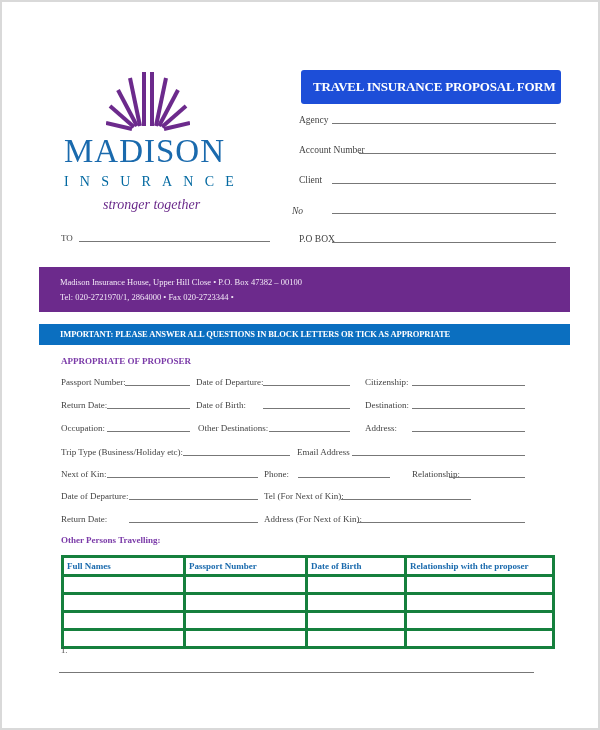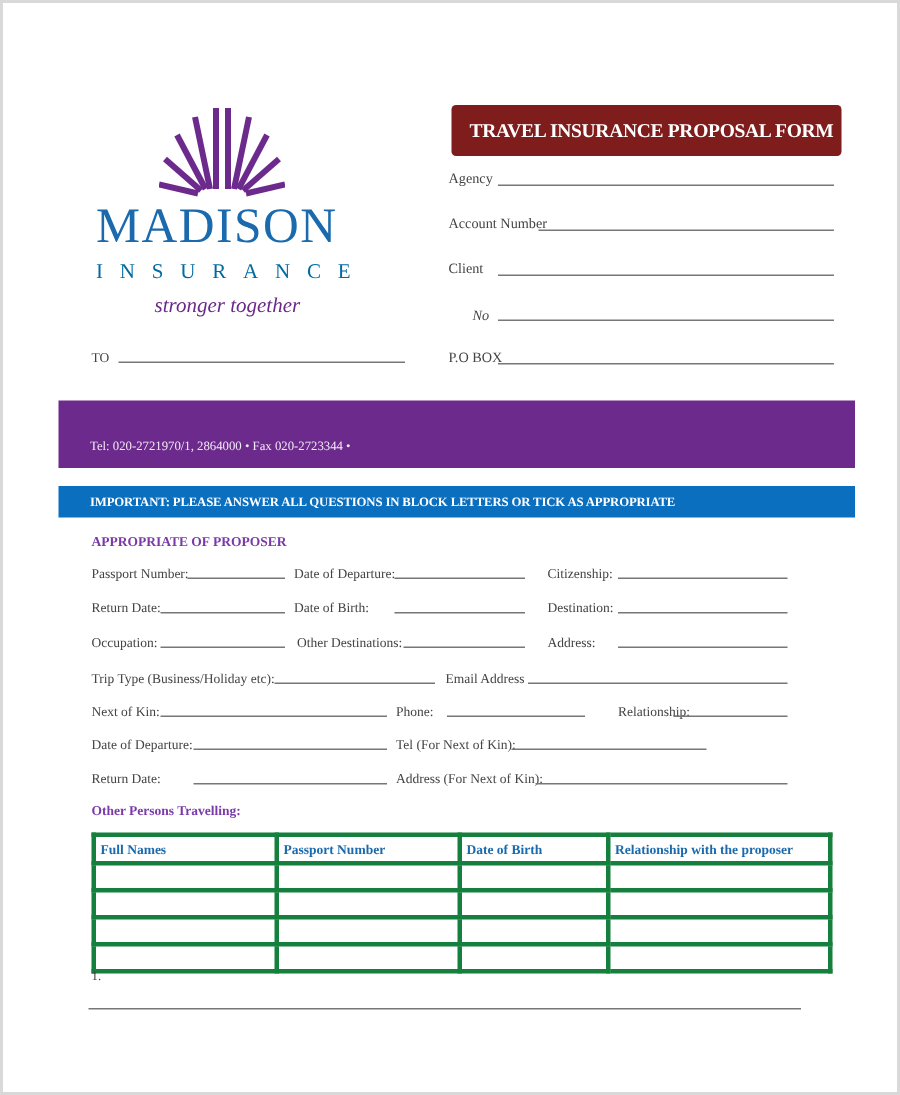--- a/index.html
+++ b/index.html
@@ -28,21 +28,21 @@
     letter-spacing: 11.2px; line-height: 1;
   }
   .tagline {
     position: absolute; left: 101px; top: 196px;
     font-family: "Liberation Serif", serif; font-style: italic; font-size: 14px; color: #6a2a8a;
     line-height: 1;
   }
 
   .form-title {
     position: absolute; left: 299px; top: 68px; width: 260px; height: 34px;
-    background: #7f1d1d; border-radius: 3px;
+    background: #1d4ed8; border-radius: 3px;
     color: #fff; font-weight: bold; font-size: 13px;
     line-height: 34px; padding-left: 12px; box-sizing: border-box;
     letter-spacing: -0.2px;
   }
   .lbl { position: absolute; font-size: 9px; color: #444; line-height: 1; white-space: nowrap; }
   .lbl-form { font-size: 9.5px; }
 
   .purple-band {
     position: absolute; left: 37px; top: 265px; width: 531px; height: 45px;
     background: #6c2a8c; color: #f3e9f7; font-size: 8.5px;
@@ -104,27 +104,28 @@
 
   <div class="lbl lbl-form" style="left:297px; top:114px;">Agency</div>
   <div class="line" style="left:330px; top:121px; width:224px;"></div>
 
   <div class="lbl lbl-form" style="left:297px; top:144px;">Account Number</div>
   <div class="line" style="left:357px; top:151px; width:197px;"></div>
 
   <div class="lbl lbl-form" style="left:297px; top:174px;">Client</div>
   <div class="line" style="left:330px; top:181px; width:224px;"></div>
 
-  <div class="lbl lbl-form" style="left:313px; top:205px;font-style:italic;">No</div>
+  <div class="lbl lbl-form" style="left:290px; top:205px;font-style:italic;">No</div>
   <div class="line" style="left:330px; top:211px; width:224px;"></div>
 
   <div class="lbl lbl-form" style="left:297px; top:233px;">P.O BOX</div>
   <div class="line" style="left:330px; top:240px; width:224px;"></div>
 
   <div class="purple-band">
+    <div class="l1">Madison Insurance House, Upper Hill Close • P.O. Box 47382 – 00100</div>
     <div class="l2">Tel: 020-2721970/1, 2864000  • Fax 020-2723344 •</div>
   </div>
 
   <div class="blue-band">IMPORTANT: PLEASE ANSWER ALL QUESTIONS IN BLOCK LETTERS OR TICK AS APPROPRIATE</div>
 
   <div class="section-head" style="left:59px; top:355px;">APPROPRIATE OF PROPOSER</div>
 
   <div class="lbl" style="left:59px; top:376px;">Passport Number:</div>
   <div class="line" style="left:123px; top:383px; width:65px;"></div>
   <div class="lbl" style="left:194px; top:376px;">Date of Departure:</div>

